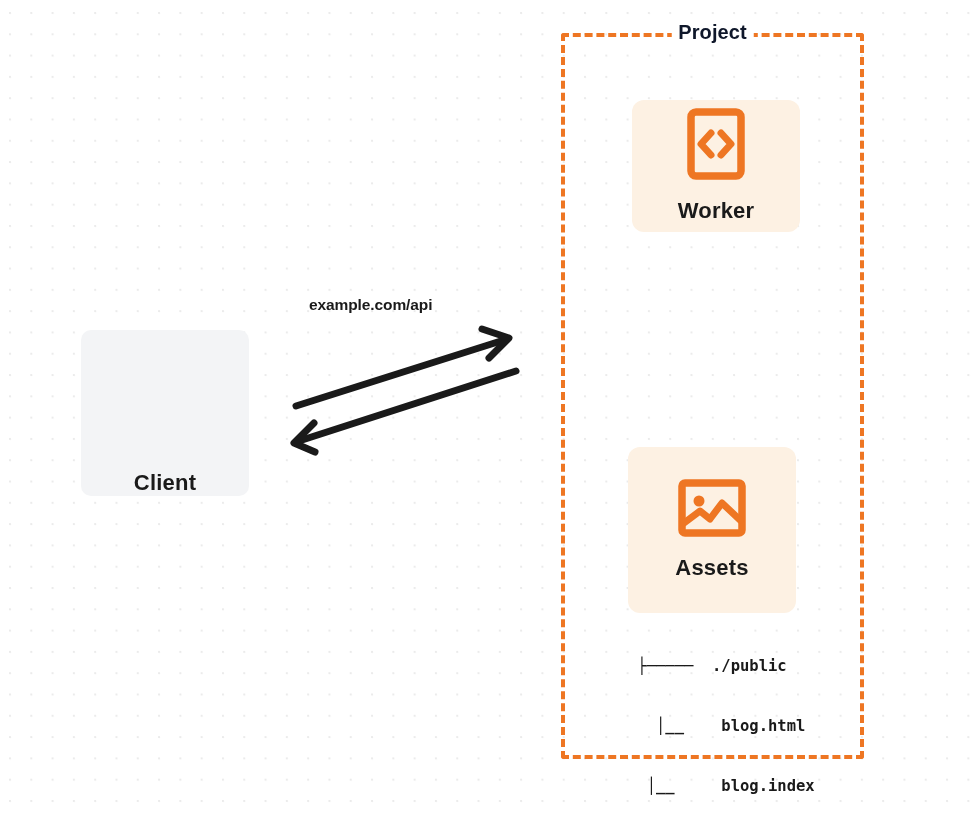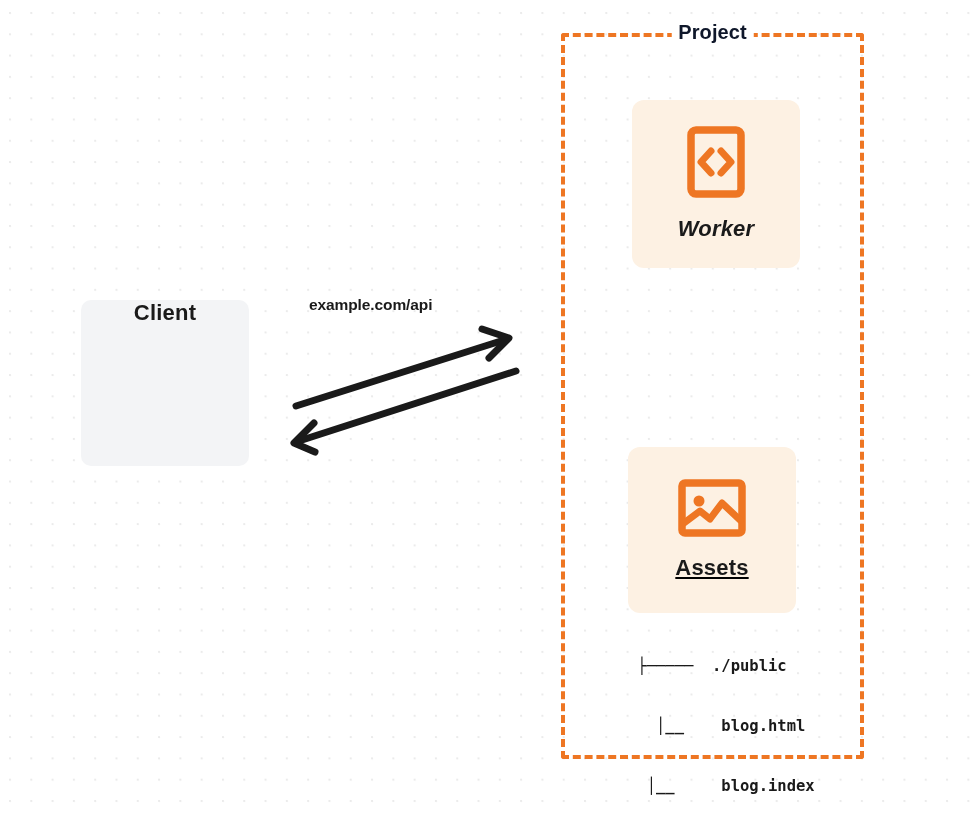--- a/index.html
+++ b/index.html
@@ -21,27 +21,27 @@
     background-color: #ffffff;
     background-image: radial-gradient(circle at 1px 1px, #ebebeb 1.4px, transparent 1.5px);
     background-size: 21.3px 21.3px;
     background-position: 9px 12px;
   }
 
   
   #client-node {
     position: absolute;
     left: 81px;
-    top: 300px;
+    top: 330px;
     width: 168px;
     height: 166px;
     background: #f3f4f6;
     border-radius: 10px;
     display: flex;
-    align-items: flex-start;
+    align-items: flex-end;
     justify-content: center;
   }
   #client-node .node-label {
     font-size: 22px;
     font-weight: bold;
     color: #1a1a1a;
     letter-spacing: 0.2px;
   }
 
   
@@ -106,29 +106,27 @@
     border-radius: 12px;
     display: flex;
     flex-direction: column;
     align-items: center;
     justify-content: center;
   }
   #worker-card {
     left: 71px;
     top: 67px;
     width: 168px;
-    height: 168px;
-    font-style: italic;
+    height: 132px;
   }
   #assets-card {
     left: 67px;
     top: 414px;
     width: 168px;
     height: 166px;
-    text-decoration: underline;
   }
   .service-icon {
     display: block;
     margin-bottom: 14px;
   }
   .service-label {
     font-size: 22px;
     font-weight: bold;
     color: #1a1a1a;
     letter-spacing: 0.2px;

